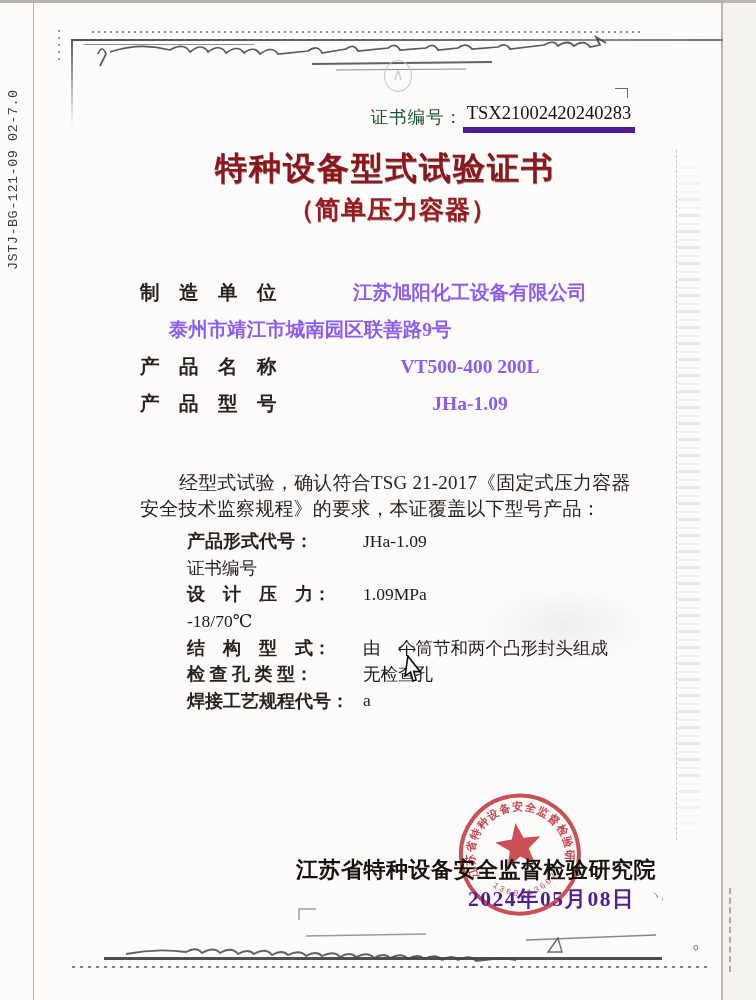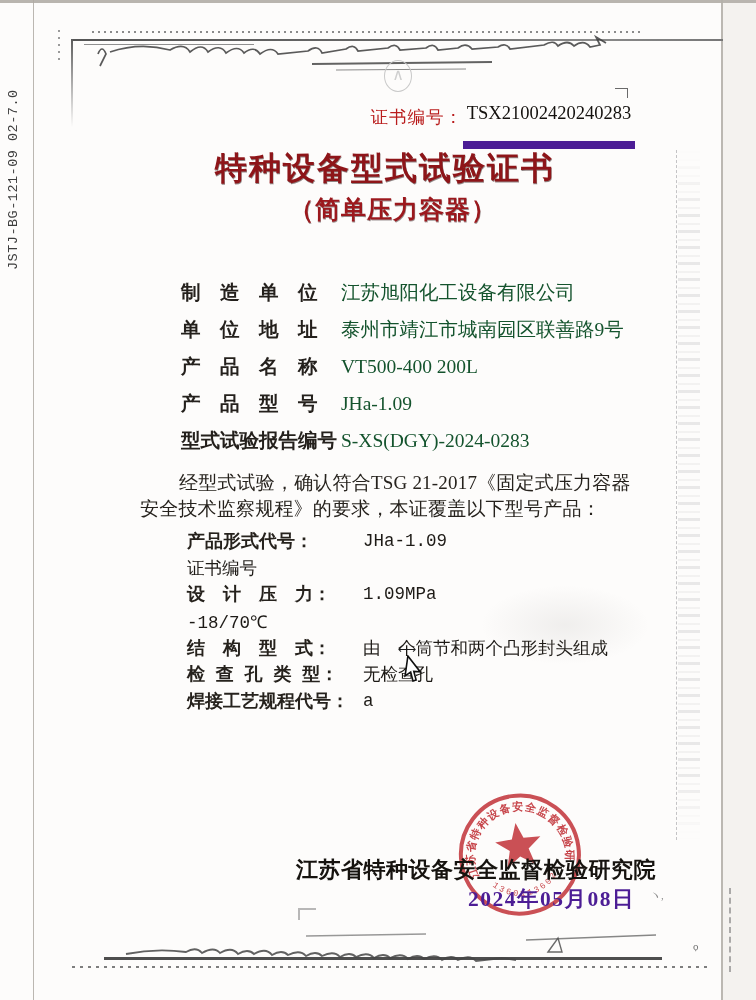--- a/index.html
+++ b/index.html
@@ -42,45 +42,45 @@
   .watermark-ring{position:absolute;left:384px;top:60px;width:26px;height:30px;border:1.5px solid #c9c9c9;
     border-radius:50%;color:#cfcfcf;font-size:16px;text-align:center;line-height:28px;}
 
   
   .vcode{position:absolute;left:46px;top:112px;width:160px;height:160px;
     font-family:"Liberation Mono","DejaVu Sans Mono",monospace;font-size:13.5px;color:#3c3c3c;
     transform:rotate(-90deg) translate(-158px,-40px);transform-origin:0 0;white-space:nowrap;letter-spacing:.5px;}
 
   
   .certno{position:absolute;left:0;top:103px;width:756px;}
-  .certno-label{position:absolute;right:293px;top:2px;font-size:17.5px;letter-spacing:1px;color:#b91c1c;}
+  .certno-label{position:absolute;right:293px;top:2px;font-size:17.5px;letter-spacing:1px;color:#14532d;}
   .certno-value{position:absolute;left:463px;top:0;width:172px;text-align:center;font-size:18.5px;
-    border-bottom:8px solid #4c1d95;padding-bottom:17px;color:#14110e;}
+    border-bottom:6px solid #4c1d95;padding-bottom:3px;color:#14110e;}
   .corner-mark{position:absolute;left:615px;top:88px;width:12px;height:9px;
     border-top:1.5px solid #6a6a6a;border-right:1.5px solid #6a6a6a;}
 
   .title{position:absolute;left:0;top:147px;width:770px;text-align:center;
     font-size:32px;font-weight:bold;color:#8e1519;letter-spacing:2px;
     text-shadow:.6px .6px 0 rgba(35,15,15,.5);}
   .subtitle{position:absolute;left:0;top:193px;width:786px;text-align:center;
     font-size:25px;font-weight:bold;color:#9c181d;letter-spacing:1px;
     text-shadow:.5px .5px 0 rgba(35,15,15,.45);}
 
   
-  .fields{position:absolute;left:140px;top:274px;width:520px;margin-left:41px;}
+  .fields{position:absolute;left:140px;top:274px;width:520px;}
   .frow{position:relative;height:37px;display:flex;align-items:center;}
   .flabel{width:160px;font-size:19.5px;font-weight:bold;color:#24201c;white-space:nowrap;}
-  .fvalue{width:340px;text-align:left;font-size:19.5px;font-weight:normal;color:#14532d;white-space:nowrap;}
+  .fvalue{width:340px;text-align:center;font-size:19.5px;font-weight:bold;color:#8b5cf6;white-space:nowrap;}
 
   
   .para{position:absolute;left:140px;top:470px;width:508px;font-size:19px;line-height:26px;
     text-indent:2.05em;color:#26221d;letter-spacing:.2px;}
 
   
-  .details{position:absolute;left:187px;top:528px;width:480px;font-family:Liberation Mono, monospace;}
+  .details{position:absolute;left:187px;top:528px;width:480px;}
   .drow{position:relative;height:26.6px;display:flex;align-items:center;}
   .dlabel{width:176px;font-size:18px;font-weight:bold;color:#26221d;white-space:nowrap;}
   .dvalue{font-size:17.5px;color:#1d1a16;white-space:nowrap;}
 
   .smudge{position:absolute;left:480px;top:585px;width:170px;height:80px;border-radius:50%;
     background:radial-gradient(ellipse at center,rgba(120,115,110,.10),rgba(120,115,110,0) 70%);}
 
   
   .cursor{position:absolute;left:396px;top:644px;width:34px;height:42px;}
   .cursor .harrows{position:absolute;left:2px;top:-2px;font-family:"DejaVu Sans",sans-serif;
@@ -146,34 +146,29 @@
 
   <div class="title">特种设备型式试验证书</div>
   <div class="subtitle">（简单压力容器）</div>
 
   <div class="fields">
     <div class="frow">
       <span class="flabel">制　造　单　位</span>
       <span class="fvalue">江苏旭阳化工设备有限公司</span>
     </div>
     <div class="frow">
-      <span class="flabel">单　位　地　址</span>
       <span class="fvalue">泰州市靖江市城南园区联善路9号</span>
     </div>
     <div class="frow">
       <span class="flabel">产　品　名　称</span>
       <span class="fvalue">VT500-400 200L</span>
     </div>
     <div class="frow">
       <span class="flabel">产　品　型　号</span>
       <span class="fvalue">JHa-1.09</span>
-    </div>
-    <div class="frow">
-      <span class="flabel">型式试验报告编号</span>
-      <span class="fvalue">S-XS(DGY)-2024-0283</span>
     </div>
   </div>
 
   <div class="para">经型式试验，确认符合TSG 21-2017《固定式压力容器安全技术监察规程》的要求，本证覆盖以下型号产品：</div>
 
   <div class="details">
     <div class="drow">
       <span class="dlabel">产品形式代号：</span>
       <span class="dvalue">JHa-1.09</span>
     </div>

